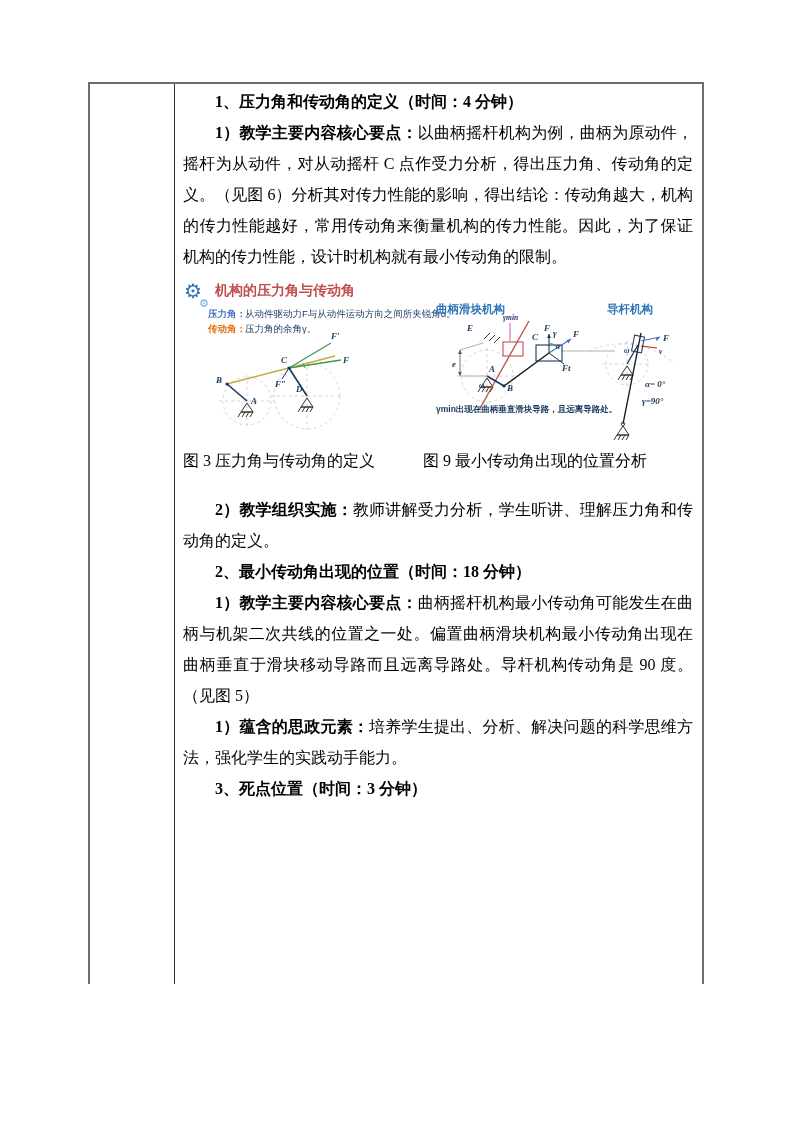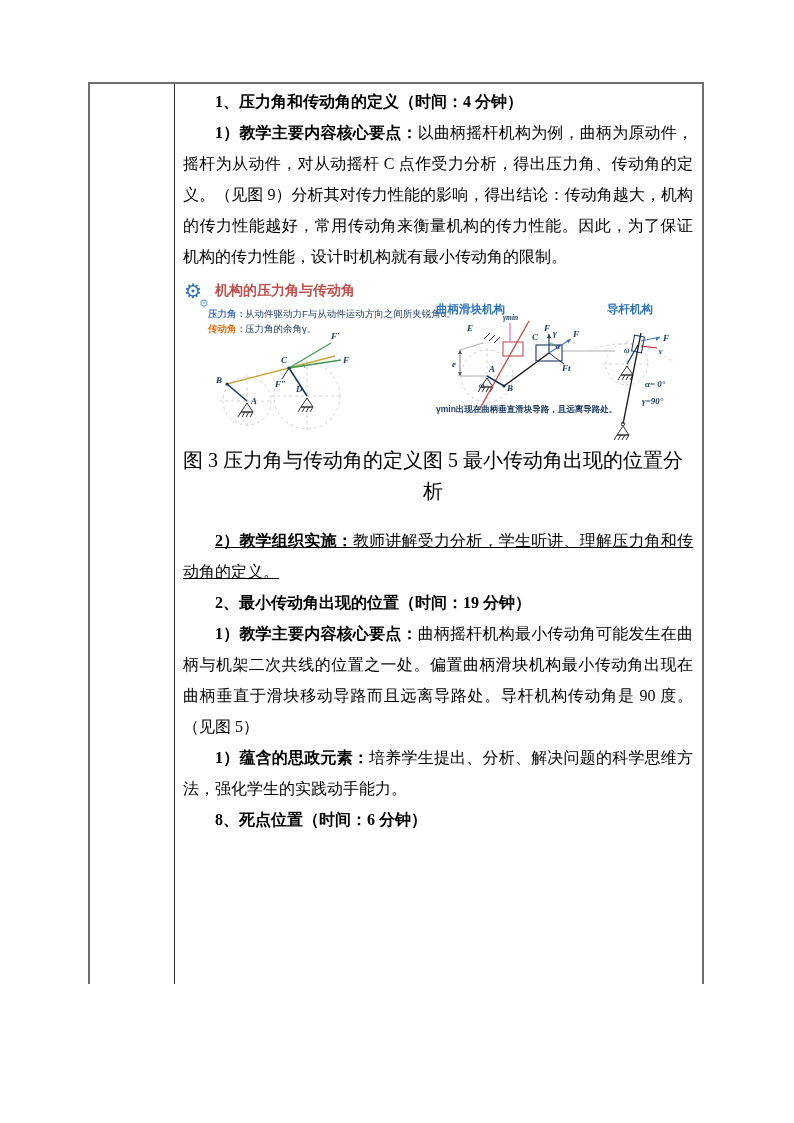--- a/index.html
+++ b/index.html
@@ -6,21 +6,21 @@
   .page{position:relative;width:794px;height:984px;background:#ffffff;overflow:hidden;
         font-family:"Liberation Serif","DejaVu Serif",serif;color:#000;}
   .doc-table{position:absolute;left:88px;top:82px;width:616px;height:916px;
              border:2px solid #6e6e6e;display:flex;box-sizing:border-box;background:#fff;}
   .left-cell{width:85px;border-right:1px solid #2f2f2f;box-sizing:border-box;}
   .content-cell{flex:1;padding:2px 9px 0 8px;overflow:hidden;box-sizing:border-box;}
   .line{font-size:16px;line-height:31px;margin:0;}
   .heading{font-weight:bold;text-indent:2em;}
   .para{text-align:justify;text-indent:2em;}
   .para b{font-weight:bold;}
-  .captions{display:flex;font-size:20px;line-height:31px;}
+  .captions{display:flex;font-size:16px;line-height:31px;}
   .captions .cap1{flex:0 0 240px;}
   .captions .cap2{flex:1;}
   .figure{width:521px;height:168px;margin:5px 0 0 0;}
   .figure svg{display:block;width:521px;height:168px;}
   .pagenum{position:absolute;left:0;top:1020px;width:794px;text-align:center;
            font-size:13px;color:#222;}
   
   .slide-title{font:bold 14px "Liberation Sans",sans-serif;}
   .def-label{font:bold 9.5px "Liberation Sans",sans-serif;}
   .def-text{font:9.5px "Liberation Sans",sans-serif;}
@@ -36,21 +36,21 @@
 </head>
 <body>
 
 <div class="page">
   <div class="doc-table">
     <div class="left-cell"></div>
     <div class="content-cell">
 
       <p class="line heading">1、压力角和传动角的定义（时间：4 分钟）</p>
 
-      <p class="line para"><b>1）教学主要内容核心要点：</b><span>以曲柄摇杆机构为例，曲柄为原动件，摇杆为从动件，对从动摇杆 C 点作受力分析，得出压力角、传动角的定义。（见图 9）分析其对传力性能的影响，得出结论：传动角越大，机构的传力性能越好，常用传动角来衡量机构的传力性能。因此，为了保证机构的传力性能，设计时机构就有最小传动角的限制。</span></p>
+      <p class="line para"><b>1）教学主要内容核心要点：</b><span>以曲柄摇杆机构为例，曲柄为原动件，摇杆为从动件，对从动摇杆 C 点作受力分析，得出压力角、传动角的定义。（见图 6）分析其对传力性能的影响，得出结论：传动角越大，机构的传力性能越好，常用传动角来衡量机构的传力性能。因此，为了保证机构的传力性能，设计时机构就有最小传动角的限制。</span></p>
 
       <div class="figure">
         <svg viewBox="0 0 521 168" xmlns="http://www.w3.org/2000/svg">
 
           <g>
             <text x="1" y="21" font-size="20" fill="#2E75B6">⚙</text>
             <text x="16" y="30" font-size="11" fill="#6FA8DC">⚙</text>
             <text x="32" y="18" class="slide-title" fill="#C0504D">机构的压力角与传动角</text>
             <text x="25" y="40" class="def-label" fill="#4472C4">压力角：</text>
             <text x="62" y="40" class="def-text" fill="#17375E">从动件驱动力F与从动件运动方向之间所夹锐角α。</text>
@@ -149,33 +149,33 @@
             <text x="459" y="127" class="dlabel">γ=90°</text>
             <circle cx="440" cy="147" r="1.8" fill="none" stroke="#333" stroke-width="0.9"></circle>
             <path d="M440,149 L434,158 L446,158 Z M434,158 h12" class="ground"></path>
             <path d="M434,158 l-3,5 M438,158 l-3,5 M442,158 l-3,5 M446,158 l-3,5" class="ground"></path>
           </g>
         </svg>
       </div>
 
       <div class="captions">
         <span class="cap1">图 3 压力角与传动角的定义</span>
-        <span class="cap2">图 5 最小传动角出现的位置分析</span>
+        <span class="cap2">图 9 最小传动角出现的位置分析</span>
       </div>
 
-      <p class="line para" style="margin-top:18px;text-decoration:underline;"><b>2）教学组织实施：</b><span>教师讲解受力分析，学生听讲、理解压力角和传动角的定义。</span></p>
+      <p class="line para" style="margin-top:18px;"><b>2）教学组织实施：</b><span>教师讲解受力分析，学生听讲、理解压力角和传动角的定义。</span></p>
 
-      <p class="line heading">2、最小传动角出现的位置（时间：19 分钟）</p>
+      <p class="line heading">2、最小传动角出现的位置（时间：18 分钟）</p>
 
       <p class="line para"><b>1）教学主要内容核心要点：</b><span>曲柄摇杆机构最小传动角可能发生在曲柄与机架二次共线的位置之一处。偏置曲柄滑块机构最小传动角出现在曲柄垂直于滑块移动导路而且远离导路处。导杆机构传动角是 90 度。（见图 5）</span></p>
 
 
       <p class="line para"><b>1）蕴含的思政元素：</b><span>培养学生提出、分析、解决问题的科学思维方法，强化学生的实践动手能力。</span></p>
 
-      <p class="line heading">8、死点位置（时间：6 分钟）</p>
+      <p class="line heading">3、死点位置（时间：3 分钟）</p>
 
       <p class="line para"></p>
 
     </div>
   </div>
 
   <div class="pagenum">3</div>
 </div>
 
 </body></html>

